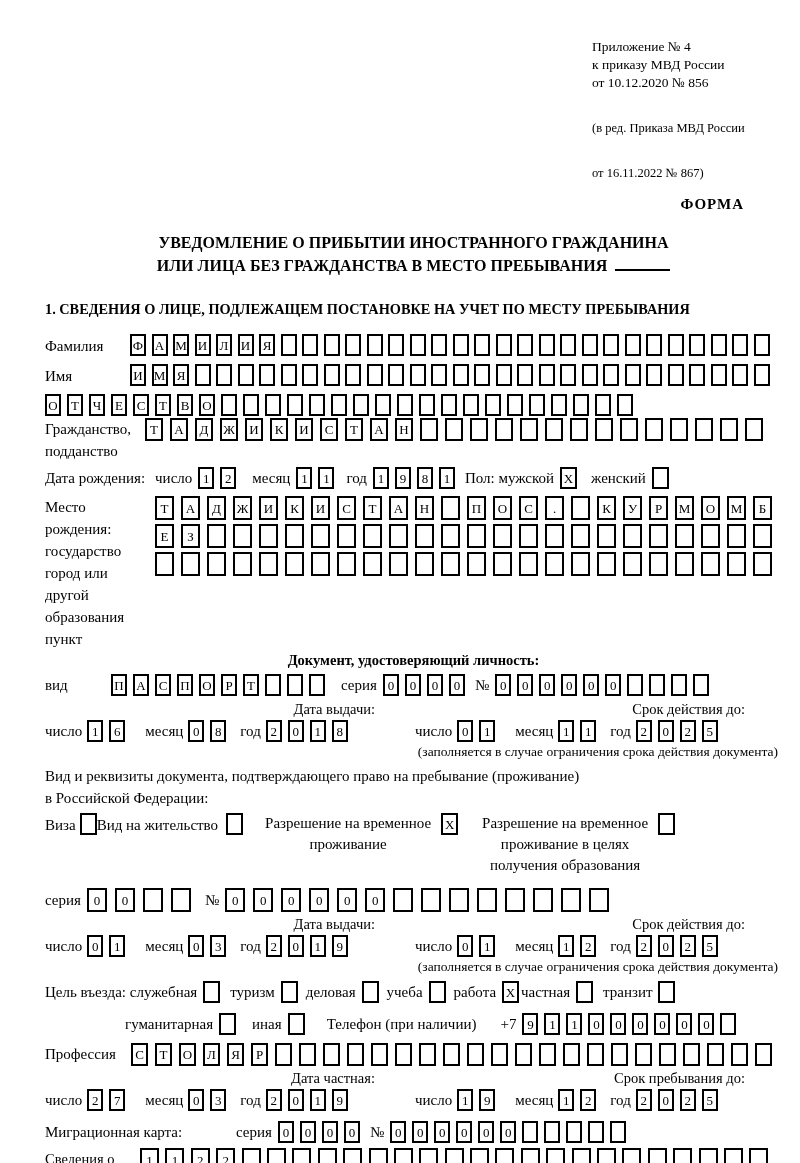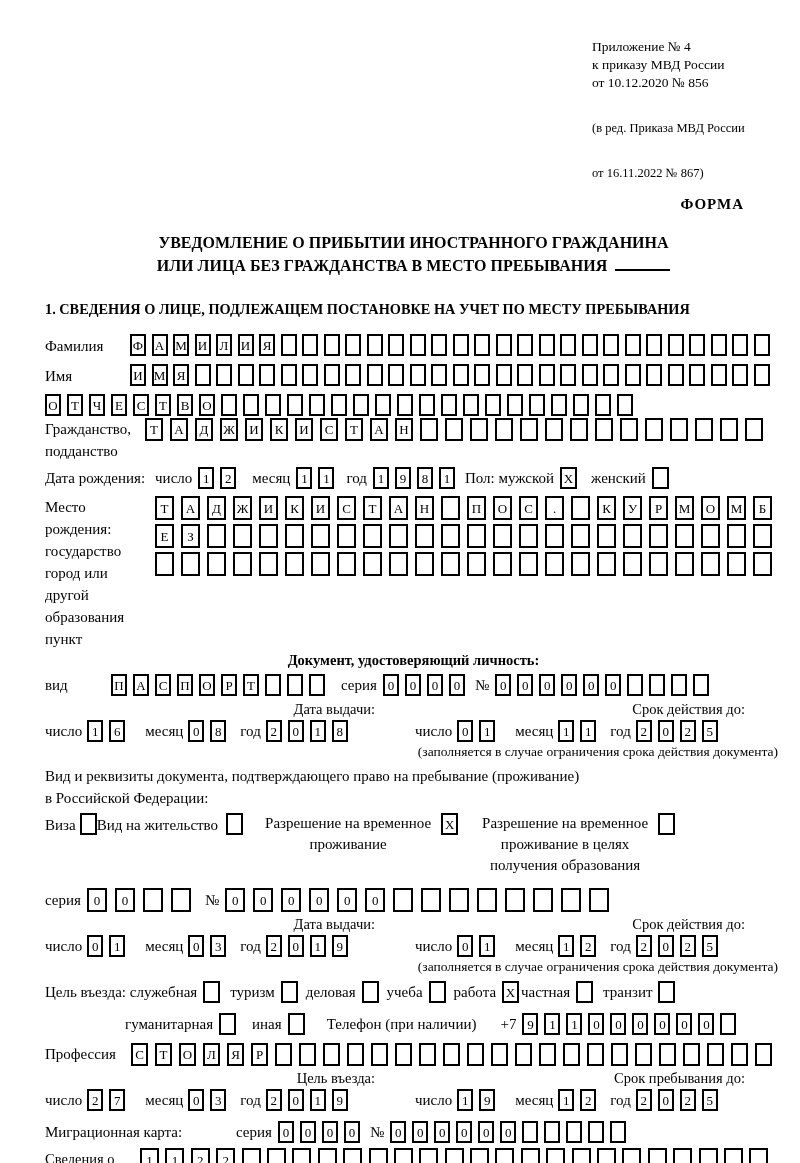--- a/index.html
+++ b/index.html
@@ -633,21 +633,21 @@
         <span class="cell"></span>
         <span class="cell"></span>
         <span class="cell"></span>
         <span class="cell"></span>
         <span class="cell"></span>
       </span>
   </div>
 
   <div class="date-pair" style="margin-bottom:8px;">
     <div class="dp-col dp-left">
-      <div class="dp-title">Цель въезда:</div>
+      <div class="dp-title">Дата частная:</div>
       <div class="dp-line">
         <span class="lbl">число</span>
         <span class="cells c-dt" style="margin-right:14px;">
             <span class="cell">2</span>
             <span class="cell">7</span>
           </span>
         <span class="lbl">месяц</span>
         <span class="cells c-dt">
             <span class="cell">0</span>
             <span class="cell">3</span>

